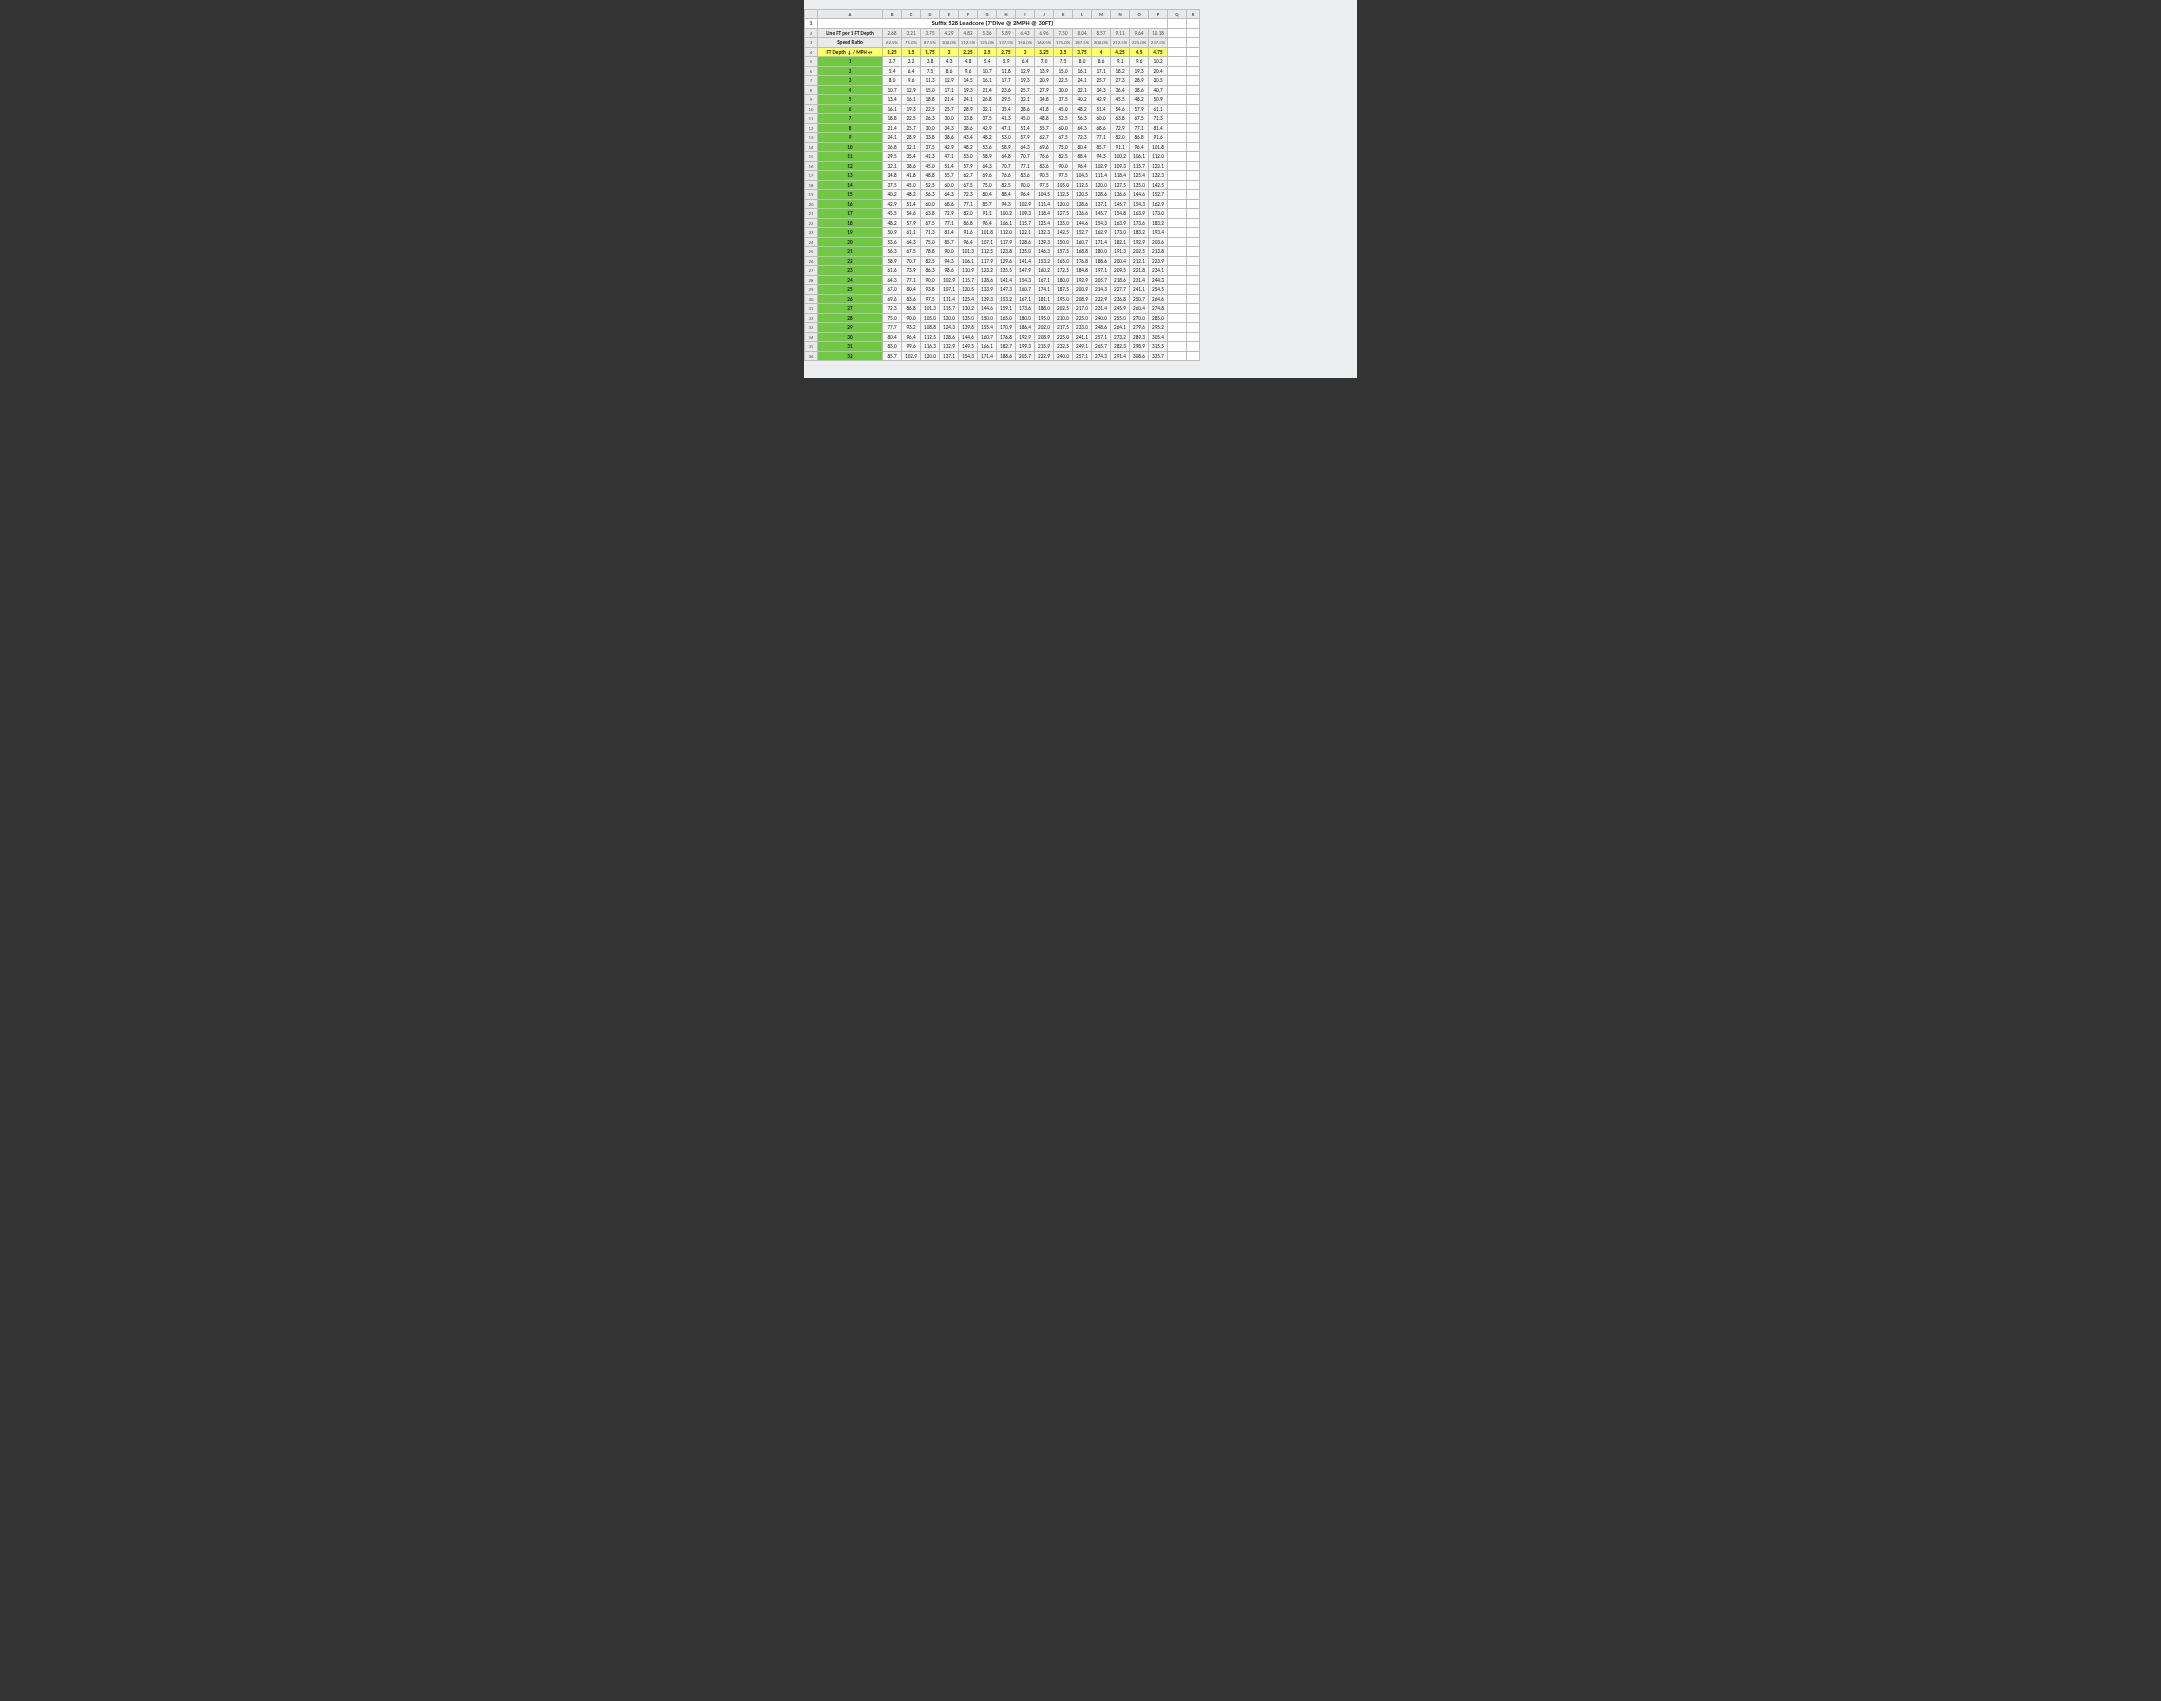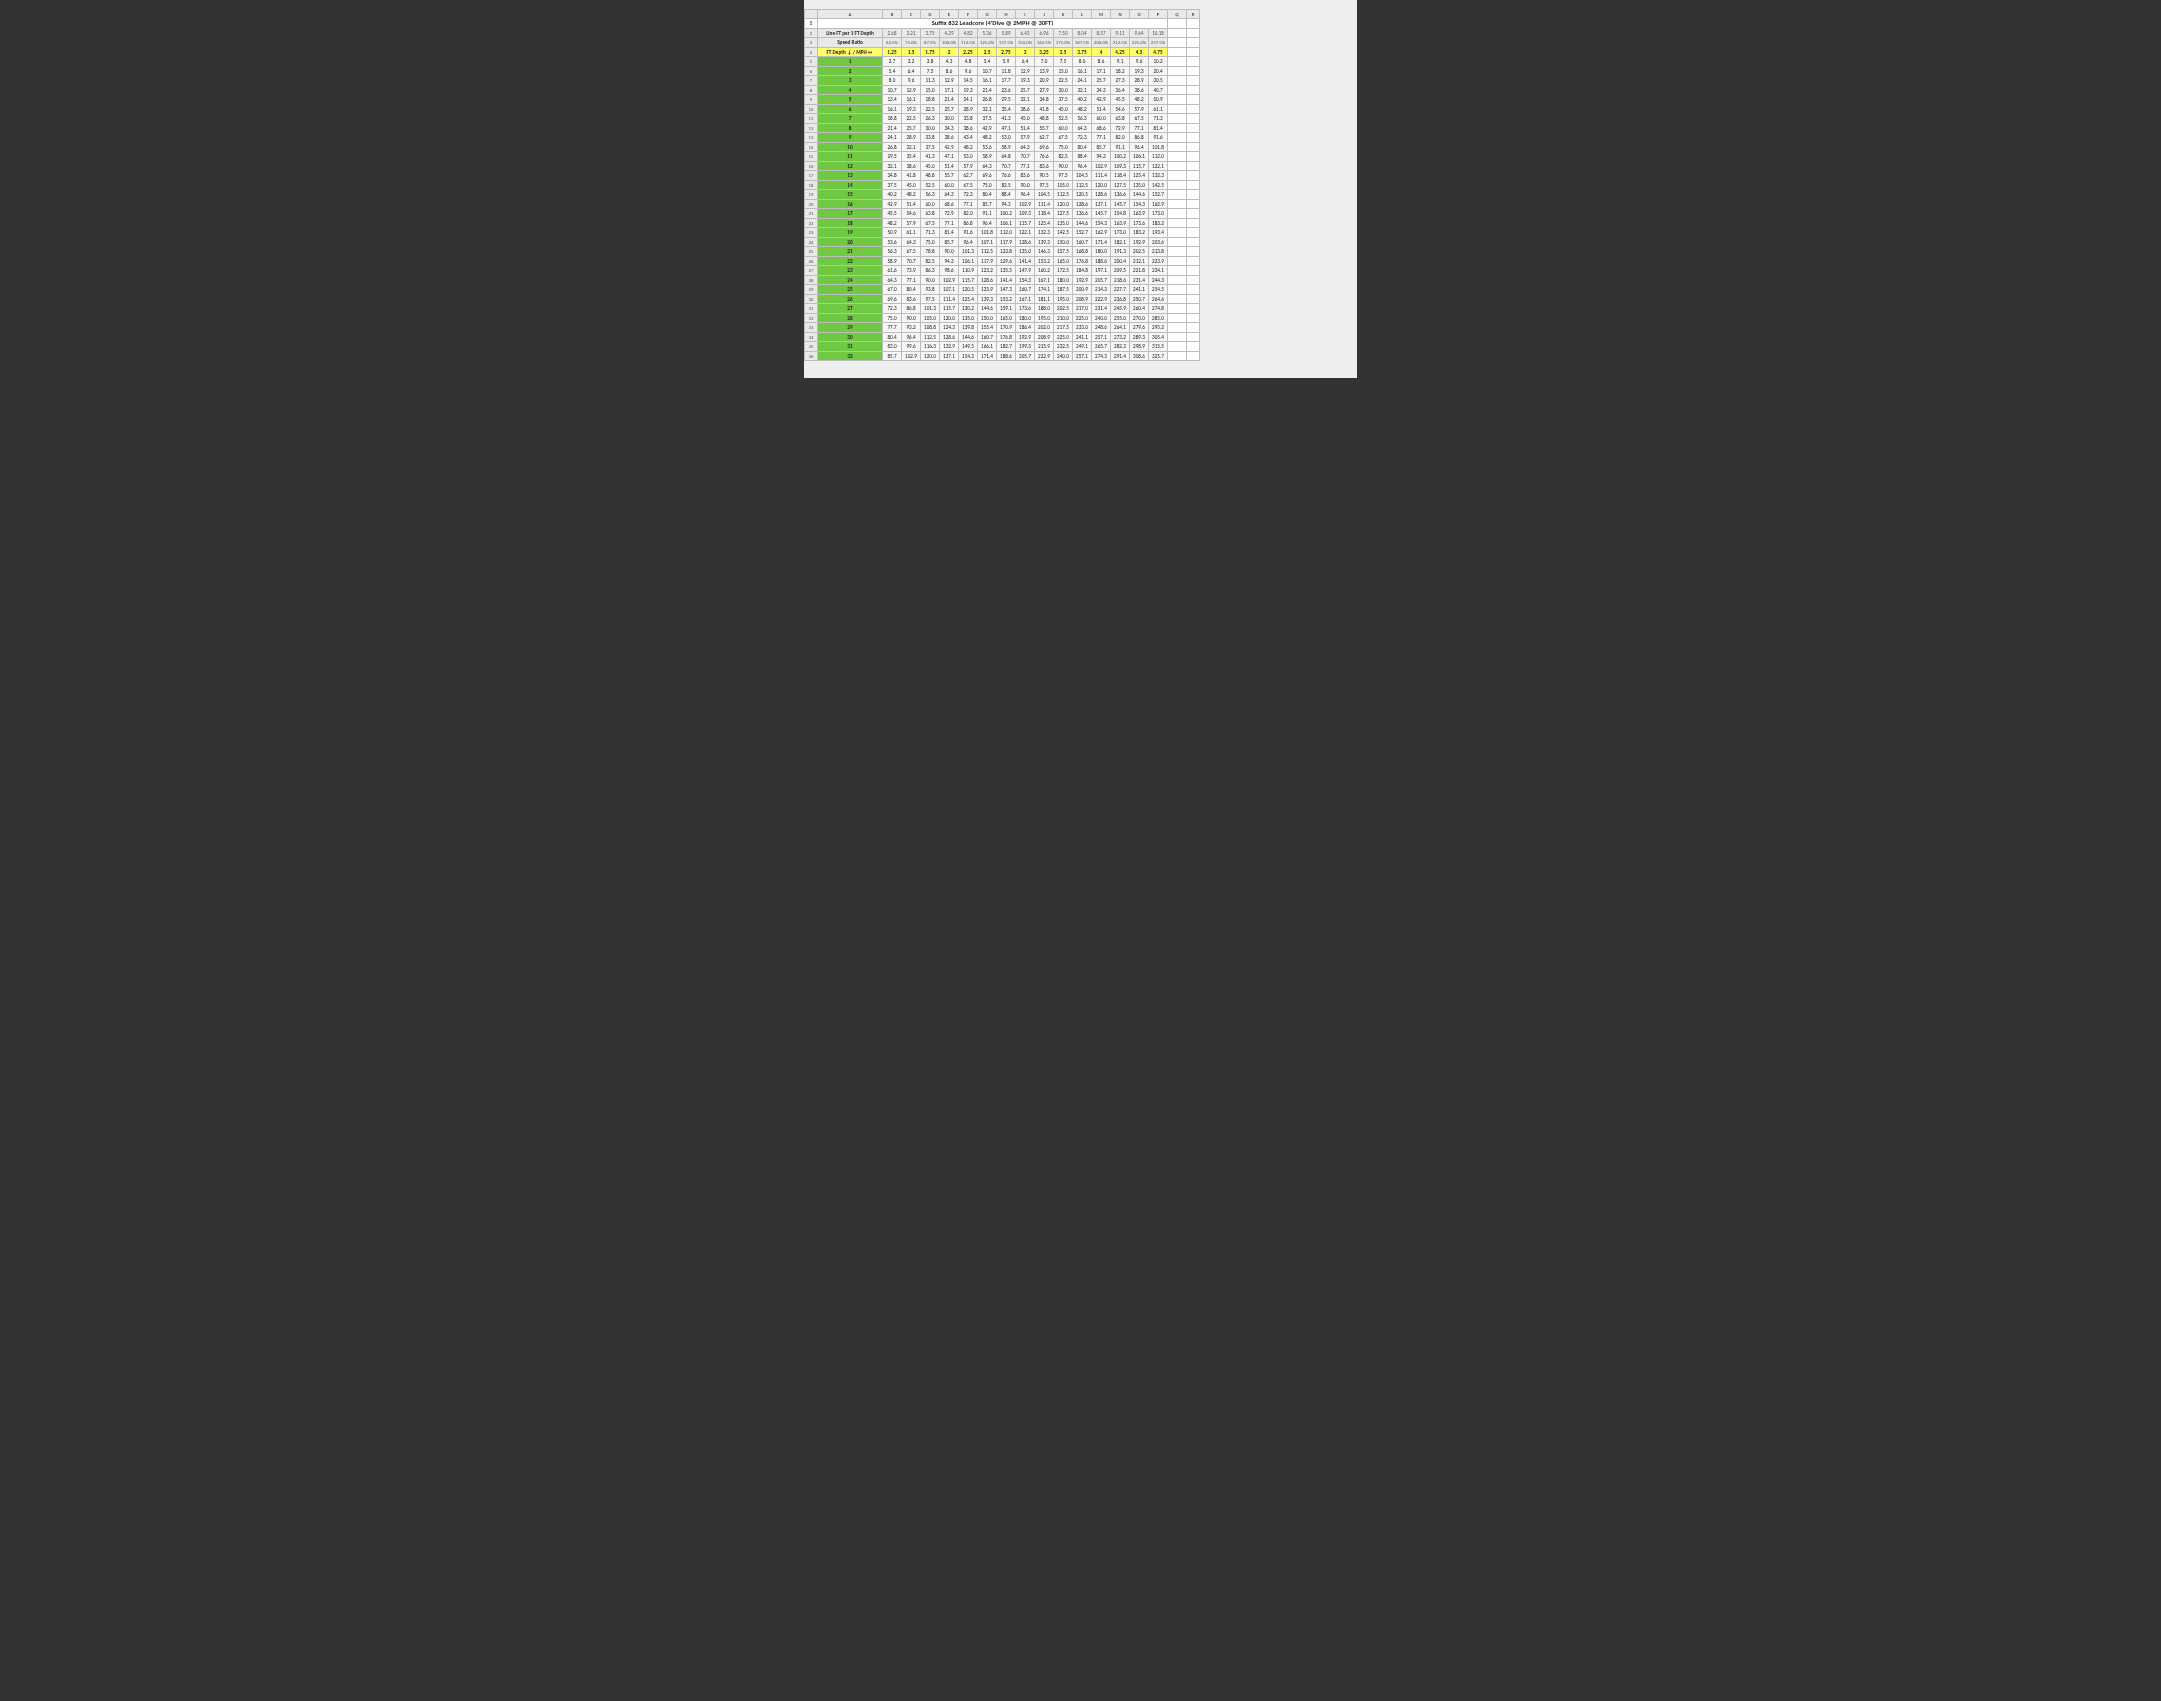--- a/index.html
+++ b/index.html
@@ -64,21 +64,21 @@
           <th class="col-letter">N</th>
           <th class="col-letter">O</th>
           <th class="col-letter">P</th>
           <th class="col-letter">Q</th>
           <th class="col-letter">R</th>
         </tr>
   </thead>
   <tbody id="tbody">
         <tr class="title-row">
           <td class="row-num">1</td>
-          <td colspan="16">Suffix 832 Leadcore (4'Dive @ 2MPH @ 30FT)</td>
+          <td colspan="16">Suffix 528 Leadcore (7'Dive @ 2MPH @ 30FT)</td>
           <td class="empty"></td>
           <td class="empty"></td>
         </tr>
         <tr>
           <td class="row-num">2</td>
           <td class="hdr-label">Line FT per 1 FT Depth</td>
           <td class="hdr-num">2.68</td>
           <td class="hdr-num">3.21</td>
           <td class="hdr-num">3.75</td>
           <td class="hdr-num">4.29</td>

